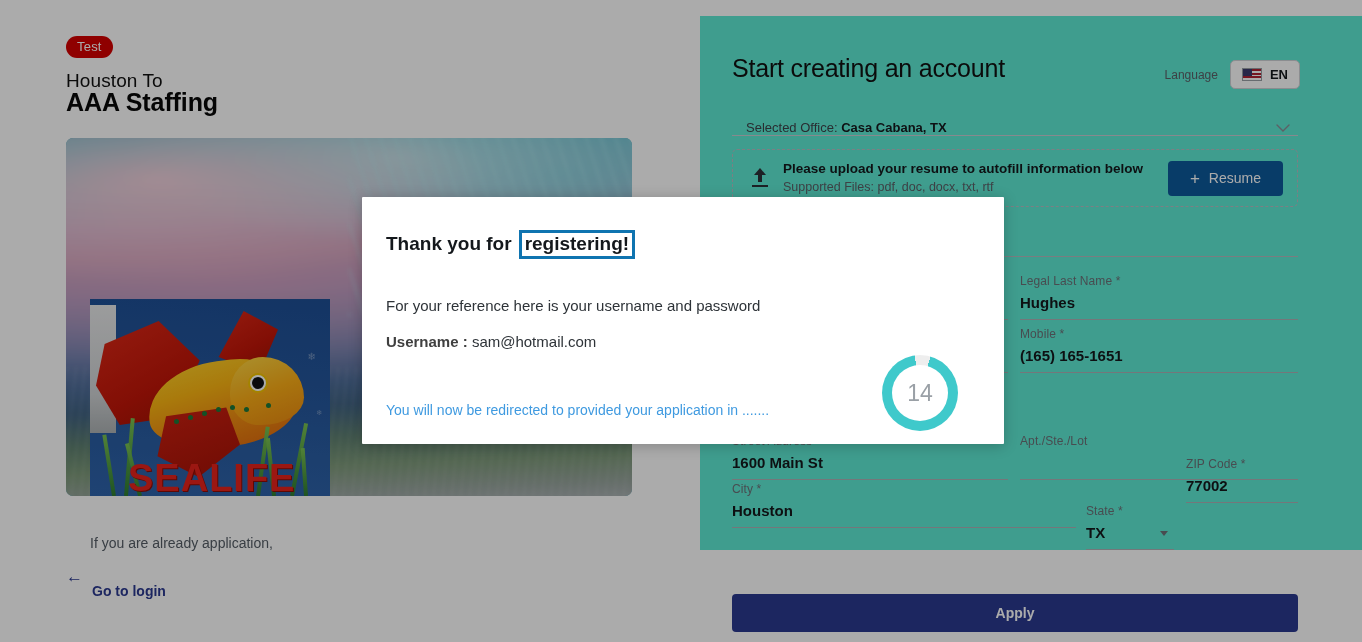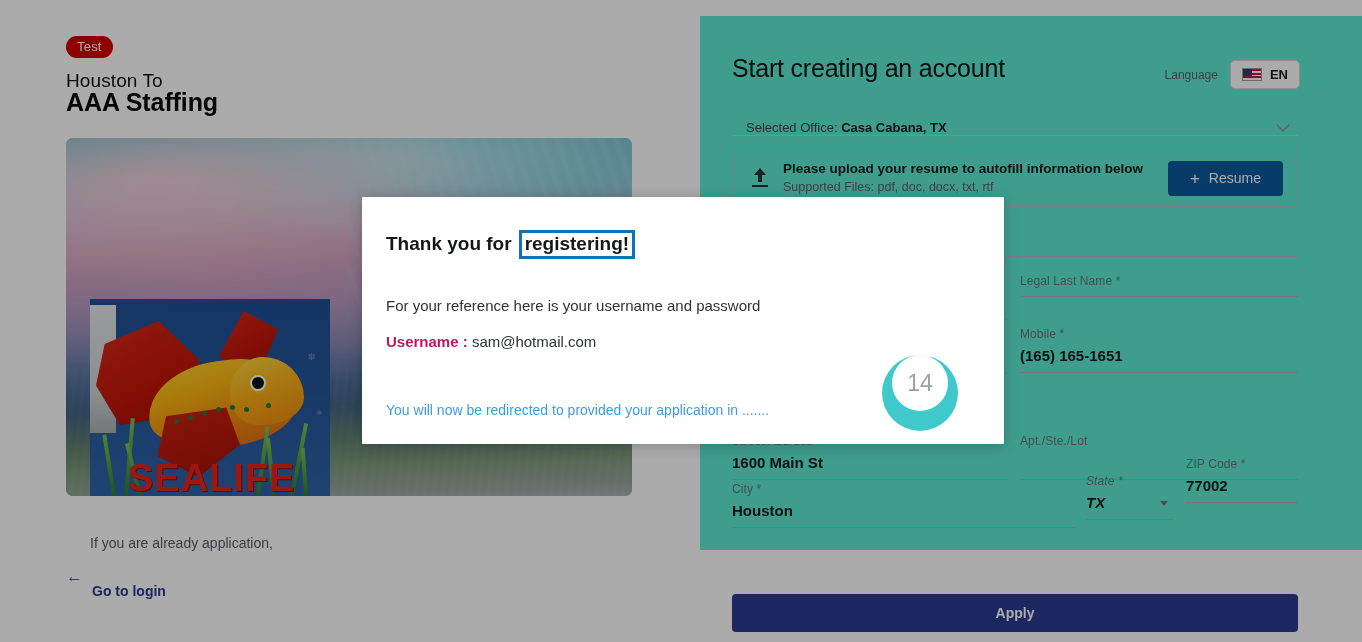--- a/index.html
+++ b/index.html
@@ -441,21 +441,21 @@
     color: #2e3338;
     white-space: nowrap;
   }
   #modal-username-row {
     position: absolute;
     left: 24px; top: 136px;
     font-size: 15px;
     color: #2e3338;
     white-space: nowrap;
   }
-  #modal-username-row b { color: #be185d; font-weight: 700; }
+  #modal-username-row b { color: #404040; font-weight: 700; }
   #modal-password-box {
     position: absolute;
     left: 17px; top: 163px;
     border: 3px solid #0f74b0;
     padding: 5px 11px 6px 8px;
     font-size: 15px;
     color: #2e3338;
     white-space: nowrap;
   }
   #modal-password-box b { color: #14181c; font-weight: 700; }
@@ -473,21 +473,21 @@
     right: 46px; top: 158px;
     width: 76px; height: 76px;
   }
   #countdown-ring {
     width: 76px; height: 76px;
     border-radius: 50%;
     background: conic-gradient(from 0deg,
       #eeeeee 0deg, #eeeeee 16deg,
       #3fc9cb 16deg, #3fc9cb 352deg,
       #eeeeee 352deg, #eeeeee 360deg);
-    display: flex; align-items: flex-start; justify-content: center;
+    display: flex; align-items: center; justify-content: center;
   }
   #countdown-inner {
     width: 56px; height: 56px;
     border-radius: 50%;
     background: #ffffff;
     display: flex; align-items: center; justify-content: center;
   }
   #countdown-number {
     font-size: 23px;
     color: #9aa0a6;
@@ -594,20 +594,21 @@
 
     <div id="section-divider"></div>
 
     <div class="field" style="left:32px; top:258px; width:276px;">
       <div class="field-label">Legal First Name *</div>
       <div class="field-value">Samantha</div>
       <div class="field-underline"></div>
     </div>
     <div class="field" style="left:320px; top:258px; width:278px;">
       <div class="field-label">Legal Last Name *</div>
+      <div class="field-value">Hughes</div>
       <div class="field-underline"></div>
     </div>
 
     <div class="field" style="left:32px; top:311px; width:276px;">
       <div class="field-label">Email *</div>
       <div class="field-value">sam@hotmail.com</div>
       <div class="field-underline"></div>
     </div>
     <div class="field" style="left:320px; top:311px; width:278px;">
       <div class="field-label">Mobile *</div>
@@ -624,21 +625,21 @@
       <div class="field-label">Apt./Ste./Lot</div>
       <div class="field-value placeholder">&nbsp;</div>
       <div class="field-underline"></div>
     </div>
 
     <div class="field" style="left:32px; top:466px; width:344px;">
       <div class="field-label">City *</div>
       <div class="field-value">Houston</div>
       <div class="field-underline"></div>
     </div>
-    <div class="field" style="left:386px; top:458px; width:88px;font-style:italic;">
+    <div class="field" style="left:386px; top:488px; width:88px;">
       <div class="field-label">State *</div>
       <div class="field-value">TX</div>
       <div class="field-underline"></div>
       <span class="field-caret"></span>
     </div>
     <div class="field" style="left:486px; top:441px; width:112px;">
       <div class="field-label">ZIP Code *</div>
       <div class="field-value">77002</div>
       <div class="field-underline"></div>
     </div>

